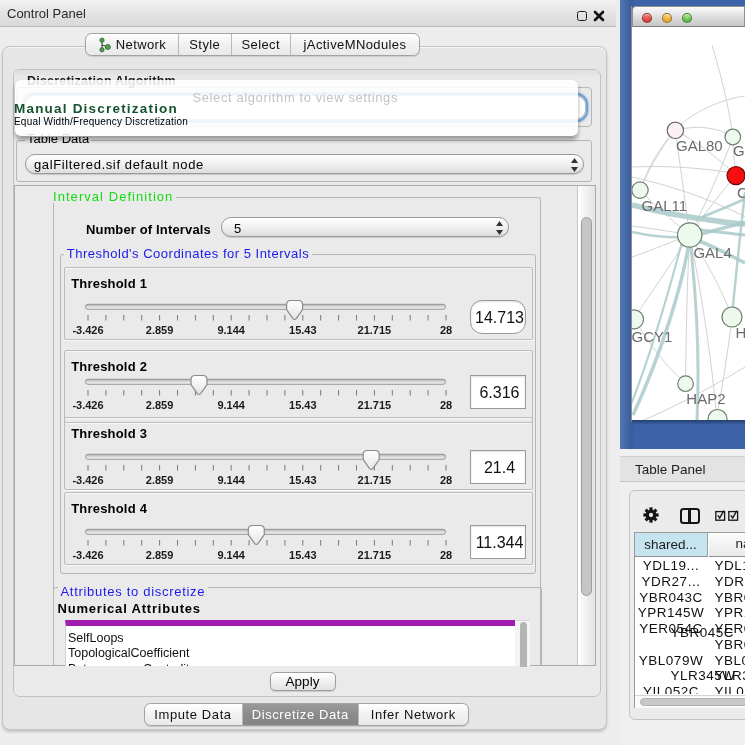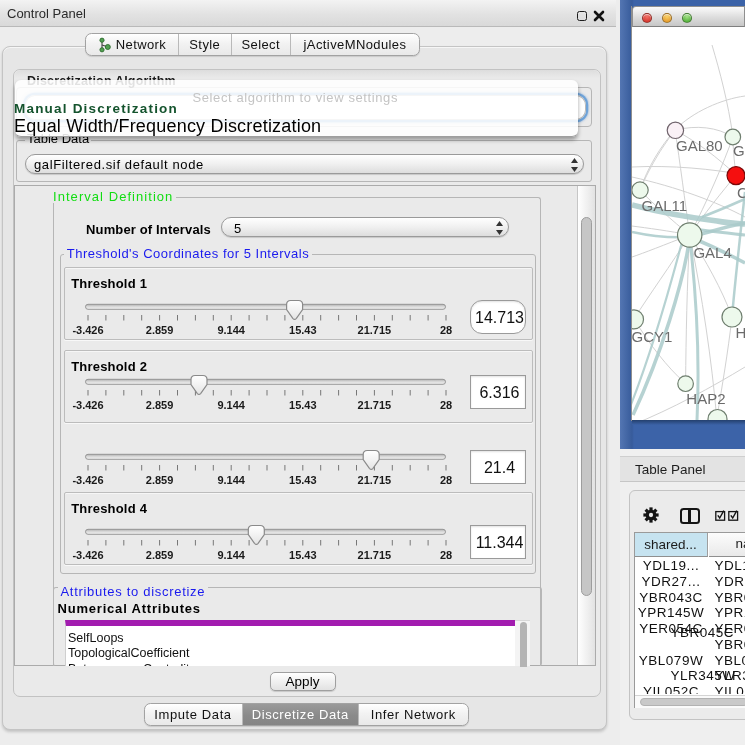--- a/index.html
+++ b/index.html
@@ -157,20 +157,23 @@
       <text x="94.6" y="67" font-size="11" font-weight="bold" fill="#1a1a1a" text-anchor="middle">2.859</text>
       <text x="166.2" y="67" font-size="11" font-weight="bold" fill="#1a1a1a" text-anchor="middle">9.144</text>
       <text x="237.8" y="67" font-size="11" font-weight="bold" fill="#1a1a1a" text-anchor="middle">15.43</text>
       <text x="309.4" y="67" font-size="11" font-weight="bold" fill="#1a1a1a" text-anchor="middle">21.715</text>
       <text x="381.0" y="67" font-size="11" font-weight="bold" fill="#1a1a1a" text-anchor="middle">28</text>
       <g transform="translate(134.0,40)">
         <path d="M -8,2.5 L -8,-2.5 Q -8,-6.5 -4,-6.5 L 4,-6.5 Q 8,-6.5 8,-2.5 L 8,2.5 L 1.8,11.3 Q 0,13.4 -1.8,11.3 Z" fill="url(#thg)" stroke="#8a8a8a" stroke-width="1.2"></path>
       </g>
     </svg>
 <div class="vbox" style="left:470px;top:375px;">6.316</div>
+<div class="tbox" style="top:417px;">
+      <div class="tlabel">Threshold 3</div>
+    </div>
 <svg class="abs" style="left:65px;top:417px;" width="468" height="73" viewBox="0 0 468 73">
       <defs>
         <linearGradient id="thg" x1="0" y1="0" x2="0" y2="1">
           <stop offset="0" stop-color="#ffffff"></stop>
           <stop offset="0.5" stop-color="#f2f2f2"></stop>
           <stop offset="1" stop-color="#e4e4e4"></stop>
         </linearGradient>
       </defs>
       <rect x="20.5" y="37.3" width="360" height="5" rx="2.5" fill="url(#trg)" stroke="#8f8f8f" stroke-width="0.9"></rect>
       <line x1="23.0" y1="48" x2="23.0" y2="53.5" stroke="#777" stroke-width="1"></line>
@@ -253,21 +256,21 @@
 <div class="gtitle" style="left:57.5px;top:584.5px;color:#1a1aee;letter-spacing:0.7px;">Attributes to discretize</div>
 <div class="abs" style="left:57.5px;top:601px;font-size:13px;font-weight:bold;letter-spacing:0.8px;color:#000;">Numerical Attributes</div>
 <div class="abs" style="left:65px;top:619.5px;width:450px;height:46.5px;background:#ffffff;border-top:6px solid #a21caf;border-left:1px solid #cfcfcf;overflow:hidden;">
       <div style="font-size:12.5px;color:#111;padding:5px 0 0 2px;line-height:15.9px;">SelfLoops<br>TopologicalCoefficient<br>BetweennessCentrality</div>
     </div>
 <div class="abs" style="left:515px;top:619.5px;width:15px;height:46.5px;background:#f4f4f4;border-top:1px solid #d8d8d8;"></div>
 <div class="abs" style="left:519.8px;top:621.5px;width:7.2px;height:45px;background:#b4b4b4;border-radius:4px 4px 0 0;"></div>
 <div class="abs" style="left:14.5px;top:80px;width:563px;height:57px;background:rgba(255,255,255,0.87);border-radius:6px 6px 6px 6px;border-bottom:1px solid #9f9f9f;box-shadow:0 3px 4px rgba(0,0,0,0.35);"></div>
 <div class="abs" style="left:192.5px;top:89.5px;font-size:13px;letter-spacing:0.6px;color:#c4c4c4;">Select algorithm to view settings</div>
 <div class="abs" style="left:14px;top:100.5px;font-size:13.5px;letter-spacing:1.2px;font-weight:bold;color:#14532d;">Manual Discretization</div>
-<div class="abs" style="left:14px;top:115.5px;font-size:18px;letter-spacing:0.2px;color:#000;">Equal Width/Frequency Discretization</div>
+<div class="abs" style="left:14px;top:115.5px;font-size:10px;letter-spacing:0.2px;color:#000;">Equal Width/Frequency Discretization</div>
 <div class="abs" style="left:269.5px;top:671.5px;width:66px;height:19px;background:linear-gradient(#ffffff,#f0f0f0 50%,#e2e2e2);border:1px solid #9f9f9f;border-radius:5px;font-size:13.5px;text-align:center;line-height:17.5px;box-shadow:0 1px 1px rgba(0,0,0,0.15);">Apply</div>
 <div class="seg" style="left:143.5px;top:703px;">
 <div class="it" style="width:98px;letter-spacing:0.6px;">Impute Data</div>
 <div class="it sel" style="width:116.5px;letter-spacing:0.6px;">Discretize Data</div>
 <div class="it" style="width:108.5px;letter-spacing:0.6px;">Infer Network</div>
 </div>
 <div class="abs" style="left:620px;top:0;width:125px;height:449px;background:#3c63a8;"></div>
 <div class="abs" style="left:620px;top:0;width:125px;height:449px;background:linear-gradient(90deg, rgba(255,255,255,0.12), rgba(0,0,0,0.08) 12px, rgba(0,0,0,0) 14px);"></div>
 <div class="abs" style="left:632px;top:6px;width:113px;height:21px;background:linear-gradient(#fbfbfb,#dcdcdc 55%,#c7c7c7);border:1px solid #8f8f8f;border-bottom:1px solid #7f7f7f;border-radius:4px 0 0 0;"></div>
 <div class="abs" style="left:642px;top:12.5px;width:10px;height:10px;border-radius:50%;background:radial-gradient(circle at 50% 30%, #f07268, #d83a30 75%);border:1px solid rgba(0,0,0,0.35);box-shadow:inset 0 1px 1px rgba(255,255,255,0.7);"></div>

